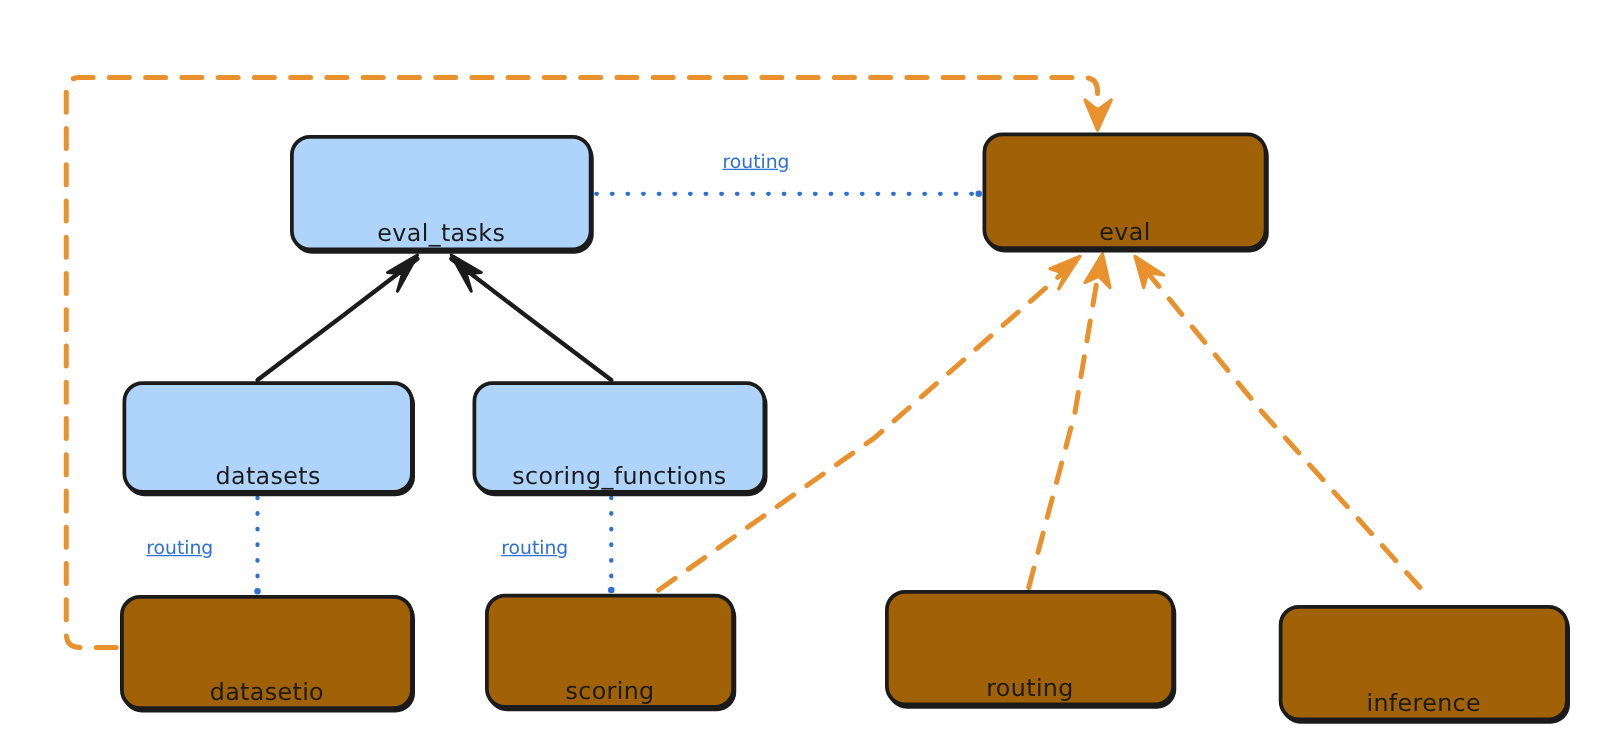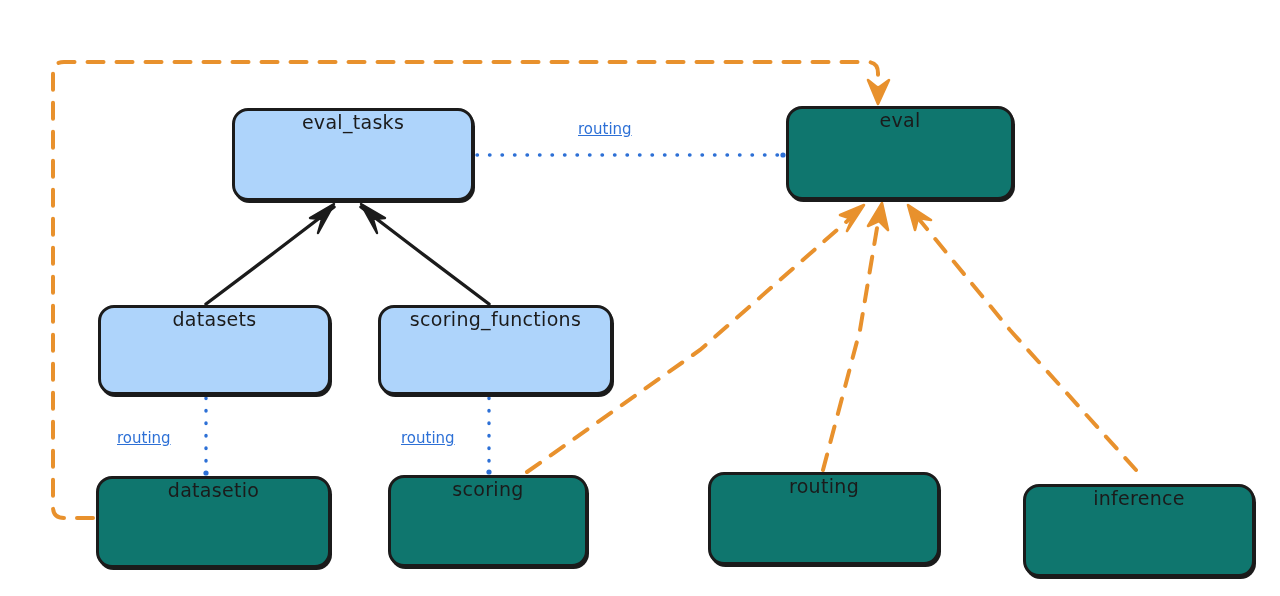--- a/index.html
+++ b/index.html
@@ -25,36 +25,36 @@
     top: 0;
     width: 1280px;
     height: 596px;
   }
   .node {
     position: absolute;
     box-sizing: border-box;
     border: 3px solid #1b1b1b;
     border-radius: 16px;
     display: flex;
-    align-items: flex-start;
+    align-items: flex-end;
     justify-content: center;
     box-shadow: 1.5px 2.5px 0 -0.5px #1b1b1b;
   }
   .node .label {
     font-family: "DejaVu Sans", sans-serif;
     font-size: 19px;
     color: #1b1b1b;
     letter-spacing: 0.3px;
     white-space: nowrap;
   }
   .node.api {
     background: #aed4fb;
   }
   .node.provider {
-    background: #0f766e;
+    background: #a16207;
   }
   .edge-label {
     position: absolute;
     font-family: "DejaVu Sans", sans-serif;
     font-size: 15px;
     color: #2d70d6;
     white-space: nowrap;
     text-decoration: underline;
   }
 </style>

